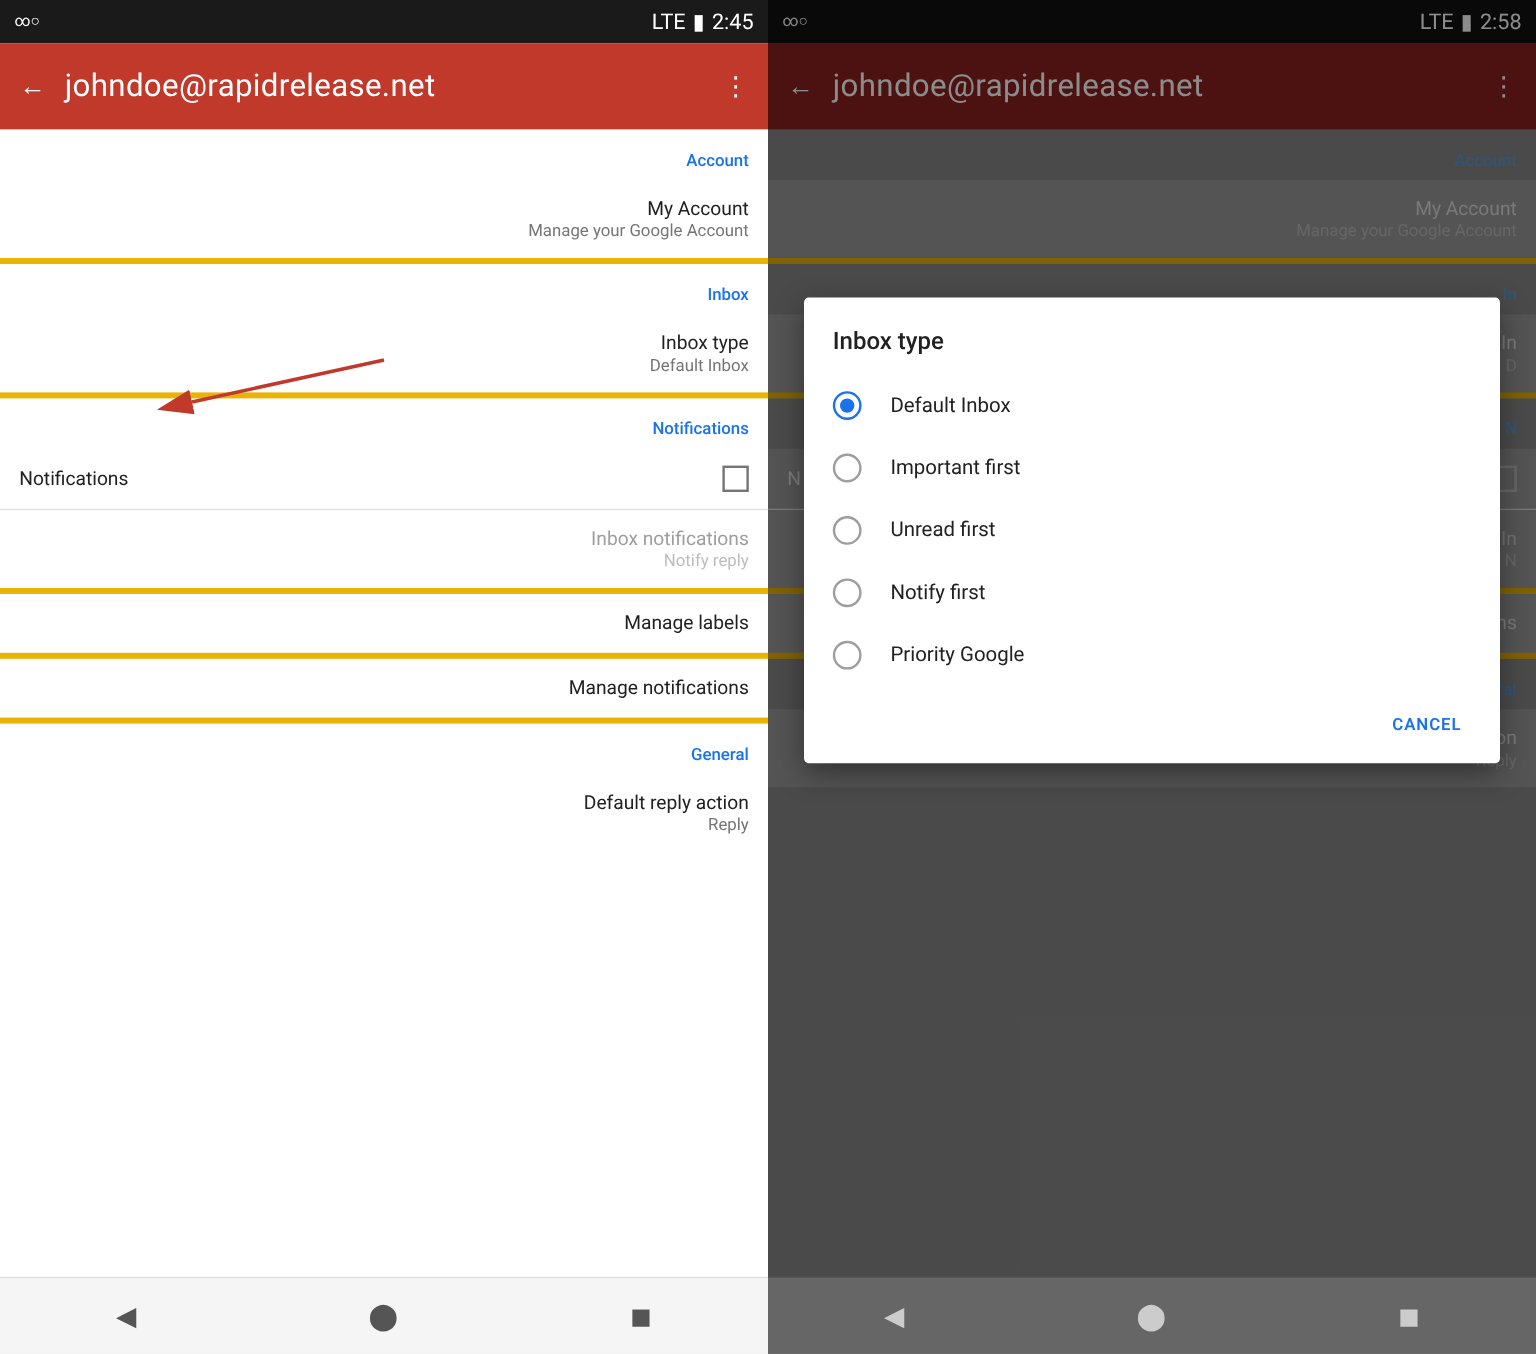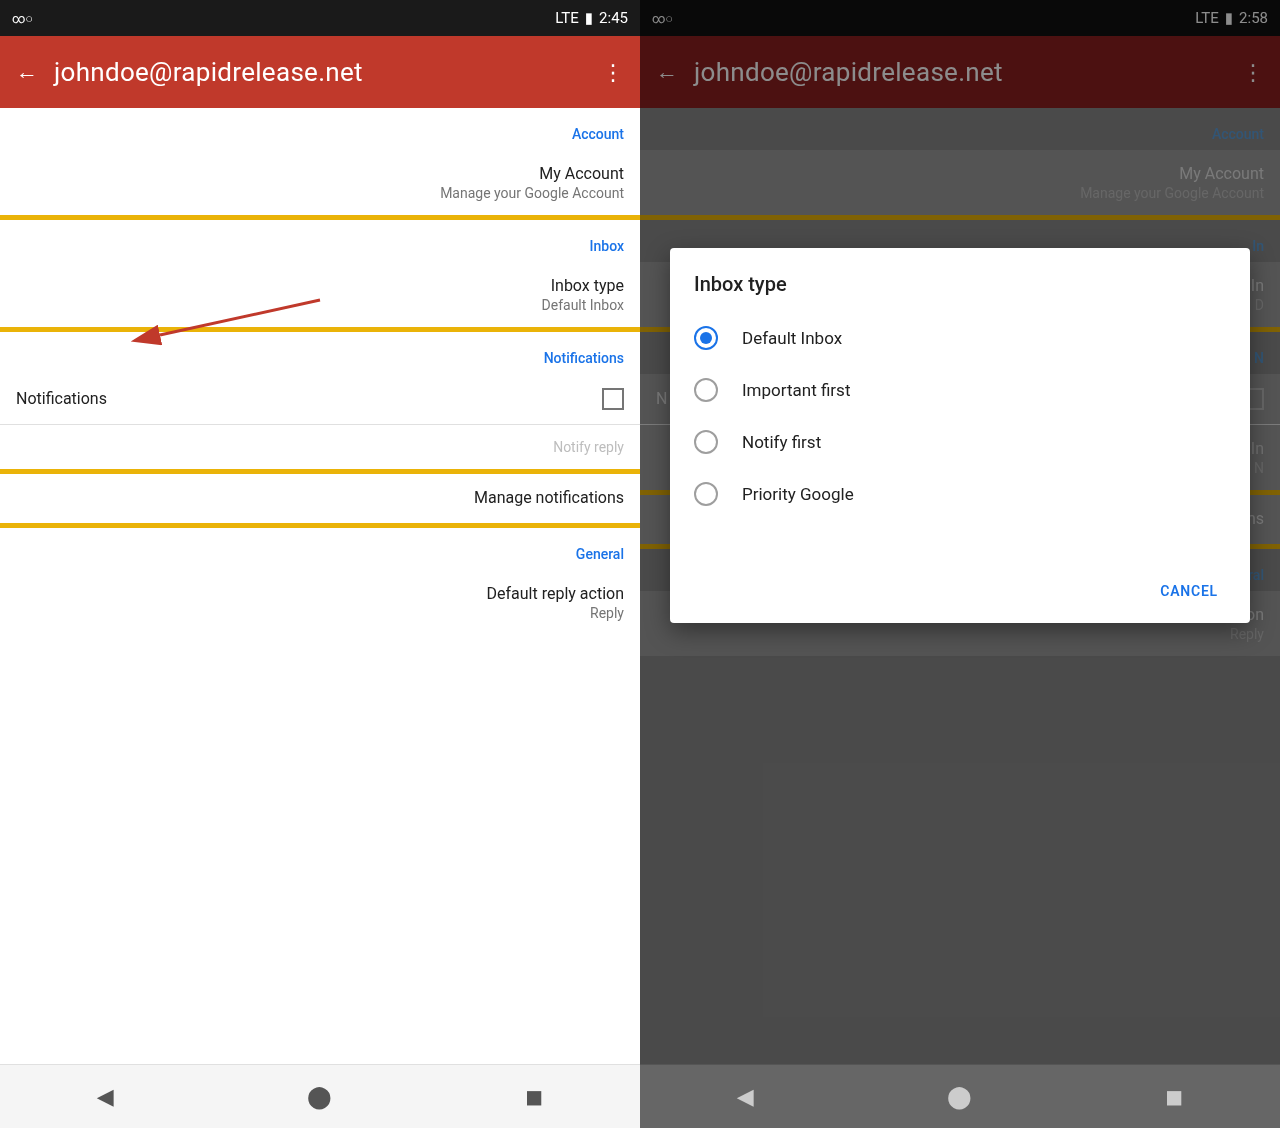--- a/index.html
+++ b/index.html
@@ -16,21 +16,21 @@
       height: 36px;
       background: #1a1a1a;
       display: flex;
       align-items: center;
       justify-content: space-between;
       padding: 0 12px;
       color: white;
       font-size: 13px;
     }
     .status-bar-left { display: flex; align-items: center; gap: 6px; }
-    .status-bar-right { display: flex; align-items: center; gap: 6px; font-size: 15px; justify-content: center; }
+    .status-bar-right { display: flex; align-items: center; gap: 6px; font-size: 18px; justify-content: center; }
 
     
     .panel {
       width: 640px;
       height: 1128px;
       display: flex;
       flex-direction: column;
       background: #fff;
       position: relative;
     }
@@ -205,21 +205,20 @@
       margin-top: 8px;
     }
     .dialog-cancel-btn {
       color: #1a73e8;
       font-size: 14px;
       font-weight: 600;
       letter-spacing: 0.8px;
       cursor: pointer;
       padding: 8px 16px;
       text-transform: uppercase;
-      margin-top: 39px;
     }
 
     
     .panel.right .settings-content {
       background: transparent;
     }
     .panel.right .section-header,
     .panel.right .settings-item-title,
     .panel.right .settings-item-subtitle {
       
@@ -260,23 +259,27 @@
       <div class="settings-item-title">Inbox type</div>
       <div class="settings-item-subtitle">Default Inbox</div>
     </div>
 
     <div class="section-header">Notifications</div>
     <div class="settings-item-row">
       <div class="settings-item-title">Notifications</div>
       <div class="checkbox-empty"></div>
     </div>
     <div class="settings-item greyed">
+      <div class="settings-item-title">Inbox notifications</div>
       <div class="settings-item-subtitle">Notify reply</div>
     </div>
 
+    <div class="settings-item">
+      <div class="settings-item-title">Manage labels</div>
+    </div>
 
     <div class="settings-item">
       <div class="settings-item-title">Manage notifications</div>
     </div>
 
     <div class="section-header">General</div>
     <div class="settings-item">
       <div class="settings-item-title">Default reply action</div>
       <div class="settings-item-subtitle">Reply</div>
     </div>
@@ -359,20 +362,24 @@
         <div class="radio-inner"></div>
       </div>
       <span class="dialog-option-label">Default Inbox</span>
     </div>
 
     <div class="dialog-option">
       <div class="radio-outer"></div>
       <span class="dialog-option-label">Important first</span>
     </div>
 
+    <div class="dialog-option">
+      <div class="radio-outer"></div>
+      <span class="dialog-option-label">Unread first</span>
+    </div>
 
     <div class="dialog-option">
       <div class="radio-outer"></div>
       <span class="dialog-option-label">Notify first</span>
     </div>
 
     <div class="dialog-option">
       <div class="radio-outer"></div>
       <span class="dialog-option-label">Priority Google</span>
     </div>

